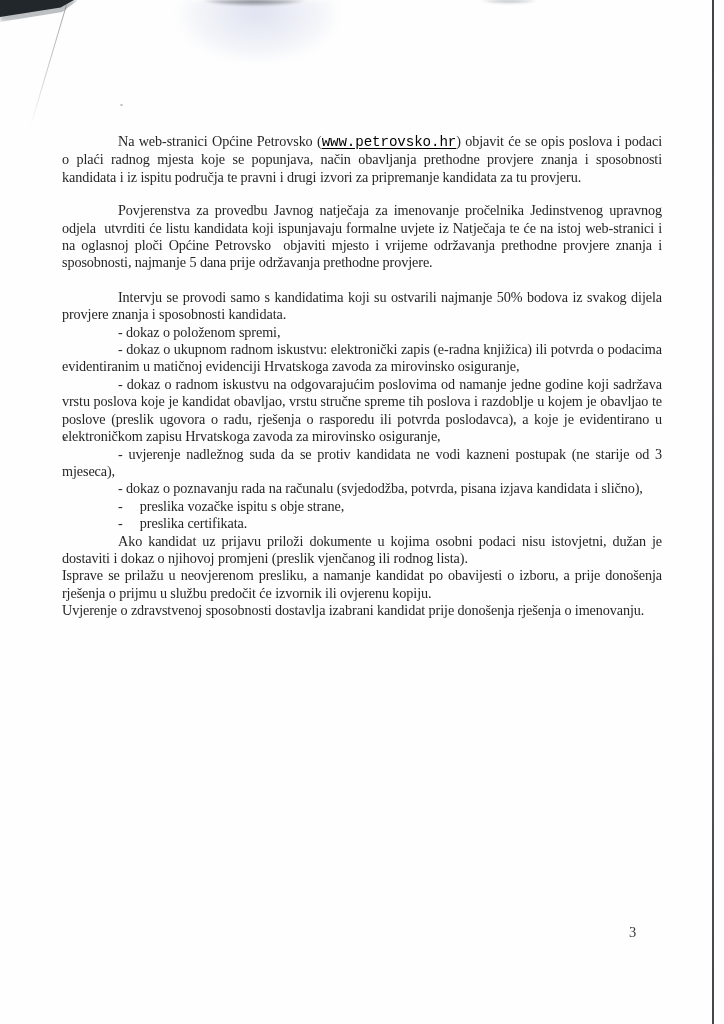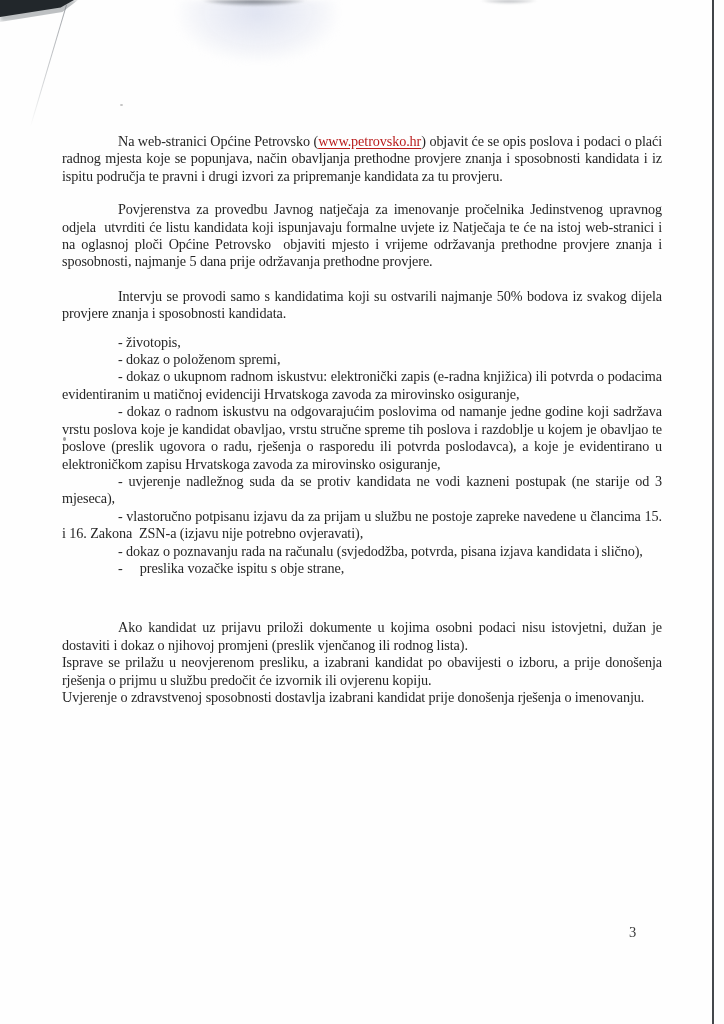--- a/index.html
+++ b/index.html
@@ -79,25 +79,26 @@
     text-align: justify;
   }
   .content p {
     margin: 0;
     white-space: pre-wrap;
   }
   .indent { text-indent: 56px; }
   .m-blank  { margin-top: 16px !important; }
   .m-blank2 { margin-top: 17px !important; }
   .m-list   { margin-top: 11px !important; }
-  .closing  { margin-top: 42px; }
+  .closing  { }
   .doc-link {
-    color: #b91c1c;
+    color: #000000;
     text-decoration: underline;
     text-underline-offset: 2px;
+    font-family: Liberation Mono, monospace;
   }
   .pagenum {
     position: absolute; left: 629px; top: 924px;
     color: #3a3a3a;
     font-size: 14.5px;
   }
 </style>
 </head>
 <body>
 
@@ -115,32 +116,31 @@
 
   <div class="content">
 
     <p class="indent"><span>Na web-stranici Općine Petrovsko (</span><span class="doc-link">www.petrovsko.hr</span><span>) objavit će se opis poslova i podaci o plaći radnog mjesta koje se popunjava, način obavljanja prethodne provjere znanja i sposobnosti kandidata i iz ispitu područja te pravni i drugi izvori za pripremanje kandidata za tu provjeru.</span></p>
 
     <p class="indent m-blank">Povjerenstva za provedbu Javnog natječaja za imenovanje pročelnika Jedinstvenog upravnog odjela  utvrditi će listu kandidata koji ispunjavaju formalne uvjete iz Natječaja te će na istoj web-stranici i na oglasnoj ploči Općine Petrovsko  objaviti mjesto i vrijeme održavanja prethodne provjere znanja i sposobnosti, najmanje 5 dana prije održavanja prethodne provjere.</p>
 
     <p class="indent m-blank2">Intervju se provodi samo s kandidatima koji su ostvarili najmanje 50% bodova iz svakog dijela provjere znanja i sposobnosti kandidata.</p>
 
 
-    <p class="indent m-list">- životopis,</p>
     <p class="indent">- dokaz o položenom spremi,</p>
     <p class="indent">- dokaz o ukupnom radnom iskustvu: elektronički zapis (e-radna knjižica) ili potvrda o podacima evidentiranim u matičnoj evidenciji Hrvatskoga zavoda za mirovinsko osiguranje,</p>
     <p class="indent">- dokaz o radnom iskustvu na odgovarajućim poslovima od namanje jedne godine koji sadržava vrstu poslova koje je kandidat obavljao, vrstu stručne spreme tih poslova i razdoblje u kojem je obavljao te poslove (preslik ugovora o radu, rješenja o rasporedu ili potvrda poslodavca), a koje je evidentirano u elektroničkom zapisu Hrvatskoga zavoda za mirovinsko osiguranje,</p>
     <p class="indent">- uvjerenje nadležnog suda da se protiv kandidata ne vodi kazneni postupak (ne starije od 3 mjeseca),</p>
-    <p class="indent">- vlastoručno potpisanu izjavu da za prijam u službu ne postoje zapreke navedene u člancima 15. i 16. Zakona  ZSN-a (izjavu nije potrebno ovjeravati),</p>
     <p class="indent">- dokaz o poznavanju rada na računalu (svjedodžba, potvrda, pisana izjava kandidata i slično),</p>
     <p class="indent">-     preslika vozačke ispitu s obje strane,</p>
+    <p class="indent">-     preslika certifikata.</p>
 
     <div class="closing">
       <p class="indent">Ako kandidat uz prijavu priloži dokumente u kojima osobni podaci nisu istovjetni, dužan je dostaviti i dokaz o njihovoj promjeni (preslik vjenčanog ili rodnog lista).</p>
-      <p>Isprave se prilažu u neovjerenom presliku, a izabrani kandidat po obavijesti o izboru, a prije donošenja rješenja o prijmu u službu predočit će izvornik ili ovjerenu kopiju.</p>
+      <p>Isprave se prilažu u neovjerenom presliku, a namanje kandidat po obavijesti o izboru, a prije donošenja rješenja o prijmu u službu predočit će izvornik ili ovjerenu kopiju.</p>
       <p>Uvjerenje o zdravstvenoj sposobnosti dostavlja izabrani kandidat prije donošenja rješenja o imenovanju.</p>
     </div>
 
   </div>
 
   <div class="pagenum">3</div>
 
 </div>
 
 </body></html>

